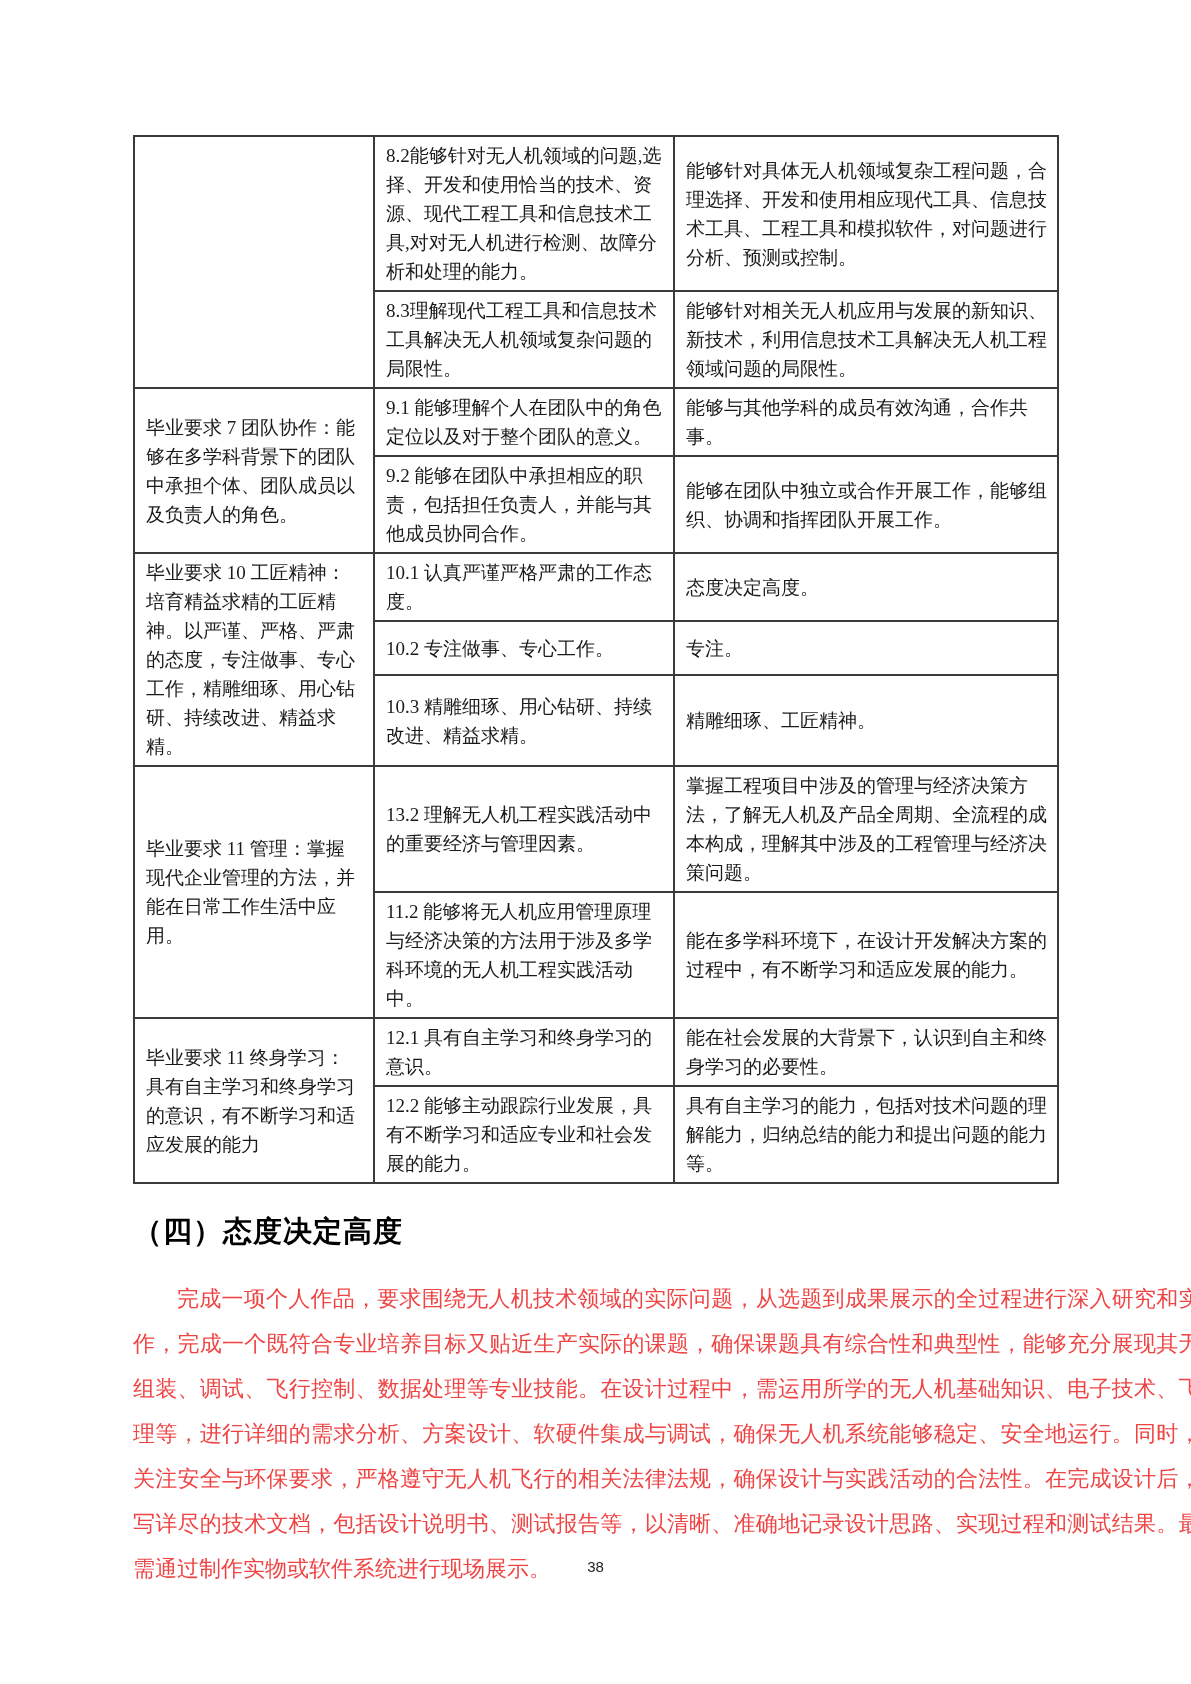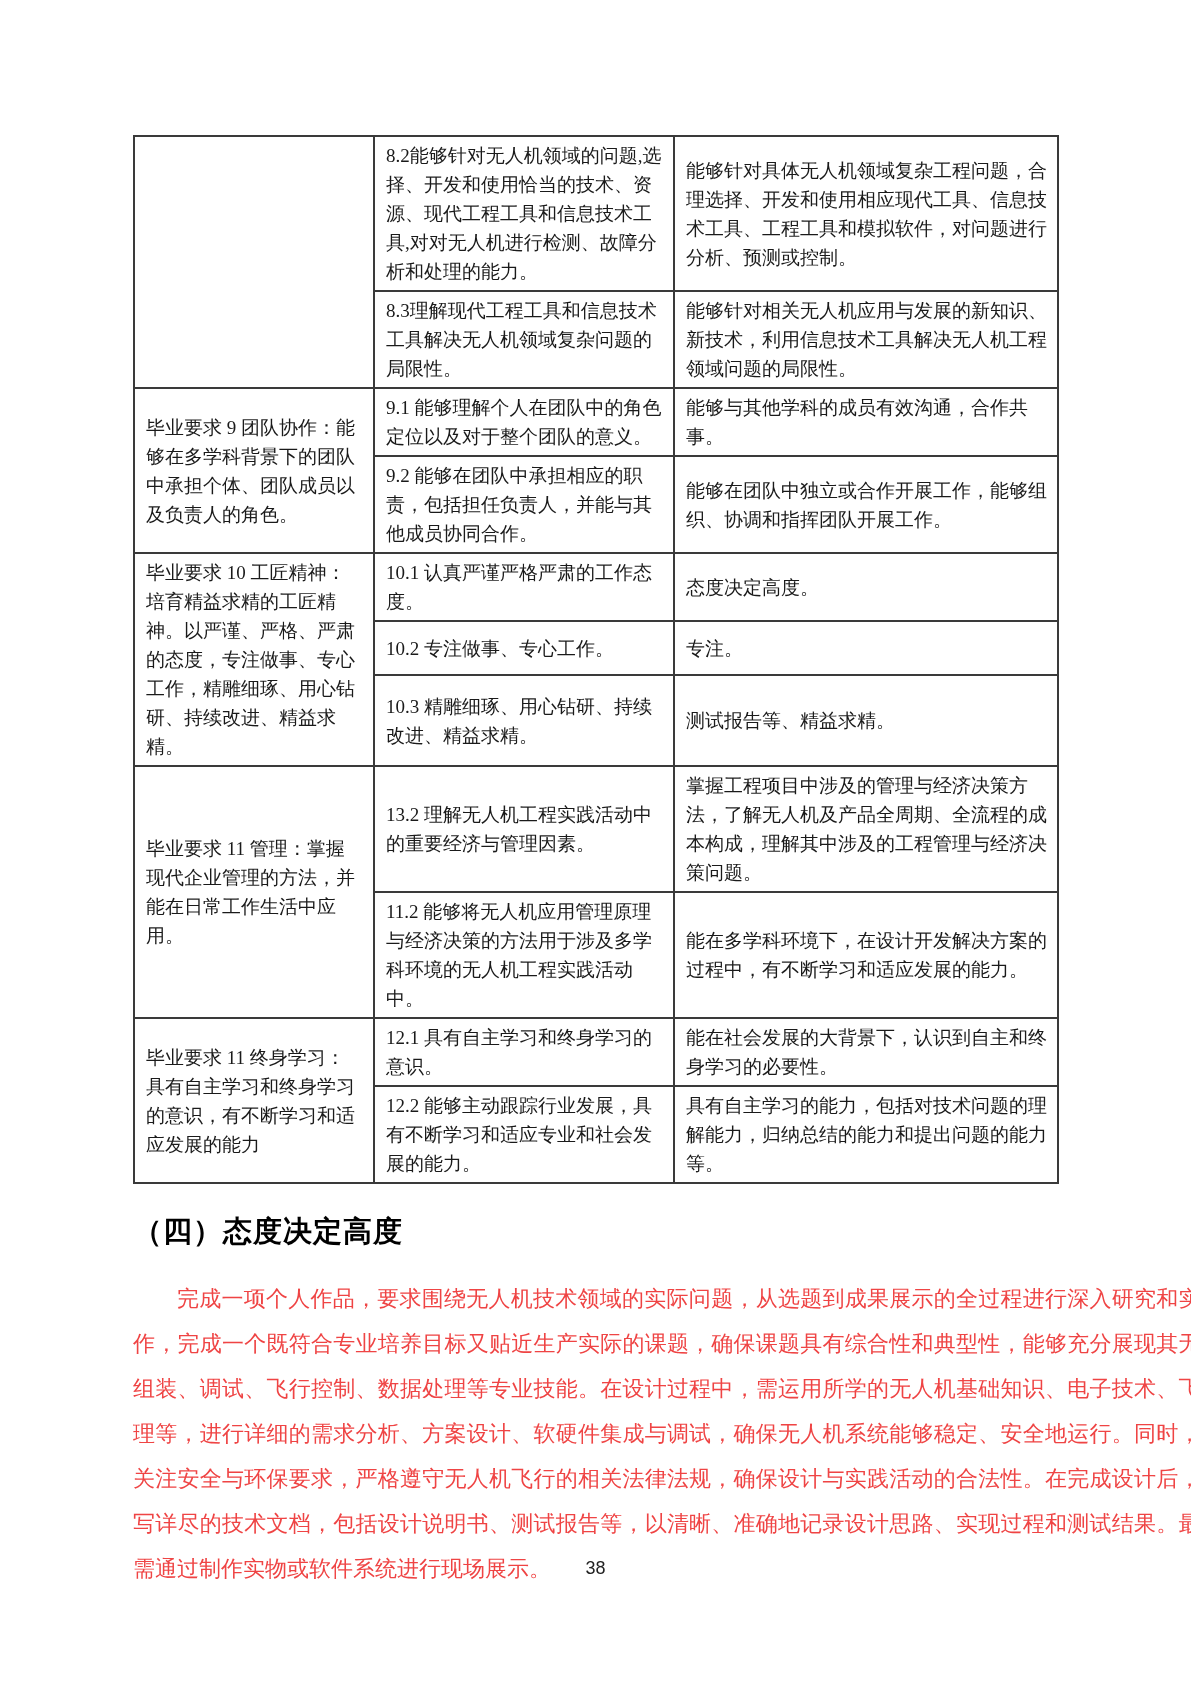--- a/index.html
+++ b/index.html
@@ -50,21 +50,21 @@
     text-indent: 2em;
     word-break: break-all;
     color: #ef4444;
   }
   .page-number {
     position: absolute;
     left: 0;
     right: 0;
     top: 1558px;
     text-align: center;
-    font-size: 18px;
+    font-size: 15px;
     color: #222222;
     font-family: "Liberation Sans", "DejaVu Sans", sans-serif;
   }
 </style>
 </head>
 <body>
 
 <div class="page">
   <div class="doc">
 
@@ -80,41 +80,41 @@
           <td rowspan="2"></td>
           <td>8.2能够针对无人机领域的问题,选择、开发和使用恰当的技术、资源、现代工程工具和信息技术工具,对对无人机进行检测、故障分析和处理的能力。</td>
           <td>能够针对具体无人机领域复杂工程问题，合理选择、开发和使用相应现代工具、信息技术工具、工程工具和模拟软件，对问题进行分析、预测或控制。</td>
         </tr>
         <tr>
           <td>8.3理解现代工程工具和信息技术工具解决无人机领域复杂问题的局限性。</td>
           <td>能够针对相关无人机应用与发展的新知识、新技术，利用信息技术工具解决无人机工程领域问题的局限性。</td>
         </tr>
 
         <tr>
-          <td rowspan="2">毕业要求 9 团队协作：能够在多学科背景下的团队中承担个体、团队成员以及负责人的角色。</td>
+          <td rowspan="2">毕业要求 7 团队协作：能够在多学科背景下的团队中承担个体、团队成员以及负责人的角色。</td>
           <td>9.1 能够理解个人在团队中的角色定位以及对于整个团队的意义。</td>
           <td>能够与其他学科的成员有效沟通，合作共事。</td>
         </tr>
         <tr>
           <td>9.2 能够在团队中承担相应的职责，包括担任负责人，并能与其他成员协同合作。</td>
           <td>能够在团队中独立或合作开展工作，能够组织、协调和指挥团队开展工作。</td>
         </tr>
 
         <tr>
           <td rowspan="3">毕业要求 10 工匠精神：培育精益求精的工匠精神。以严谨、严格、严肃的态度，专注做事、专心工作，精雕细琢、用心钻研、持续改进、精益求精。</td>
           <td class="cell-spacer">10.1 认真严谨严格严肃的工作态度。</td>
           <td class="cell-spacer">态度决定高度。</td>
         </tr>
         <tr>
           <td class="cell-spacer">10.2 专注做事、专心工作。</td>
           <td class="cell-spacer">专注。</td>
         </tr>
         <tr>
           <td>10.3 精雕细琢、用心钻研、持续改进、精益求精。</td>
-          <td>测试报告等、精益求精。</td>
+          <td>精雕细琢、工匠精神。</td>
         </tr>
 
         <tr>
           <td rowspan="2">毕业要求 11 管理：掌握现代企业管理的方法，并能在日常工作生活中应用。</td>
           <td>13.2 理解无人机工程实践活动中的重要经济与管理因素。</td>
           <td>掌握工程项目中涉及的管理与经济决策方法，了解无人机及产品全周期、全流程的成本构成，理解其中涉及的工程管理与经济决策问题。</td>
         </tr>
         <tr>
           <td>11.2 能够将无人机应用管理原理与经济决策的方法用于涉及多学科环境的无人机工程实践活动中。</td>
           <td>能在多学科环境下，在设计开发解决方案的过程中，有不断学习和适应发展的能力。</td>

